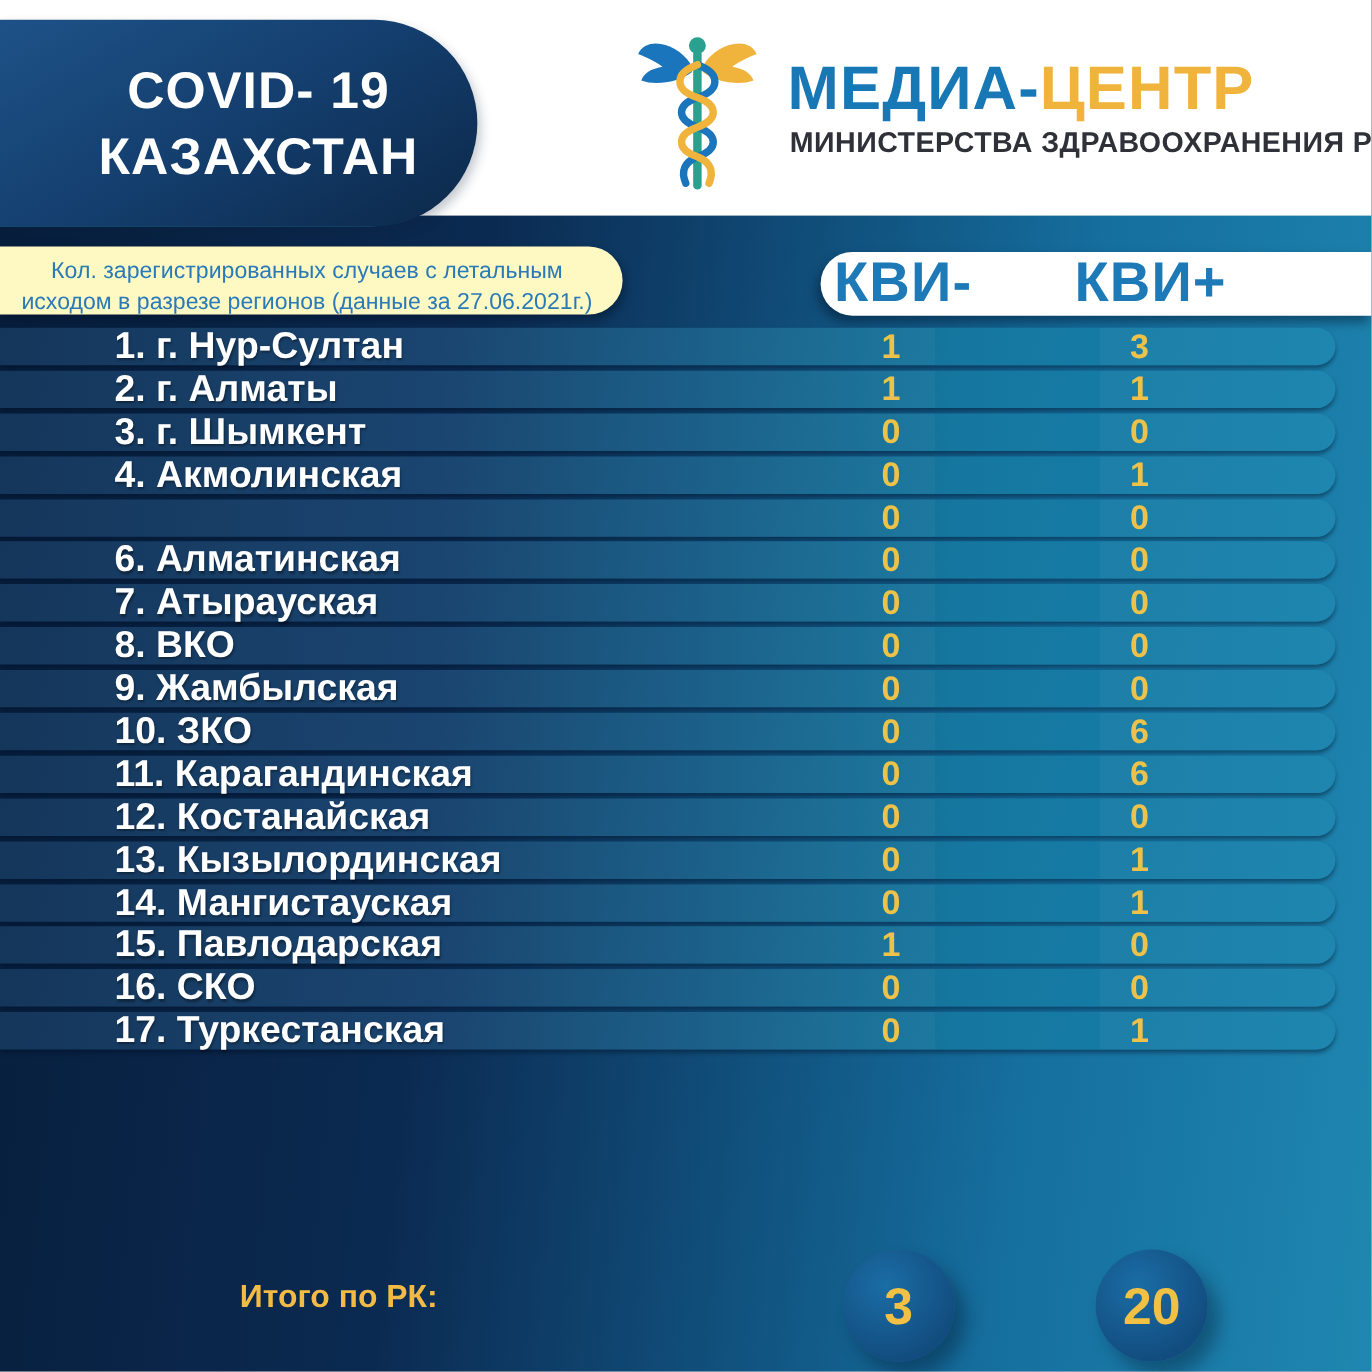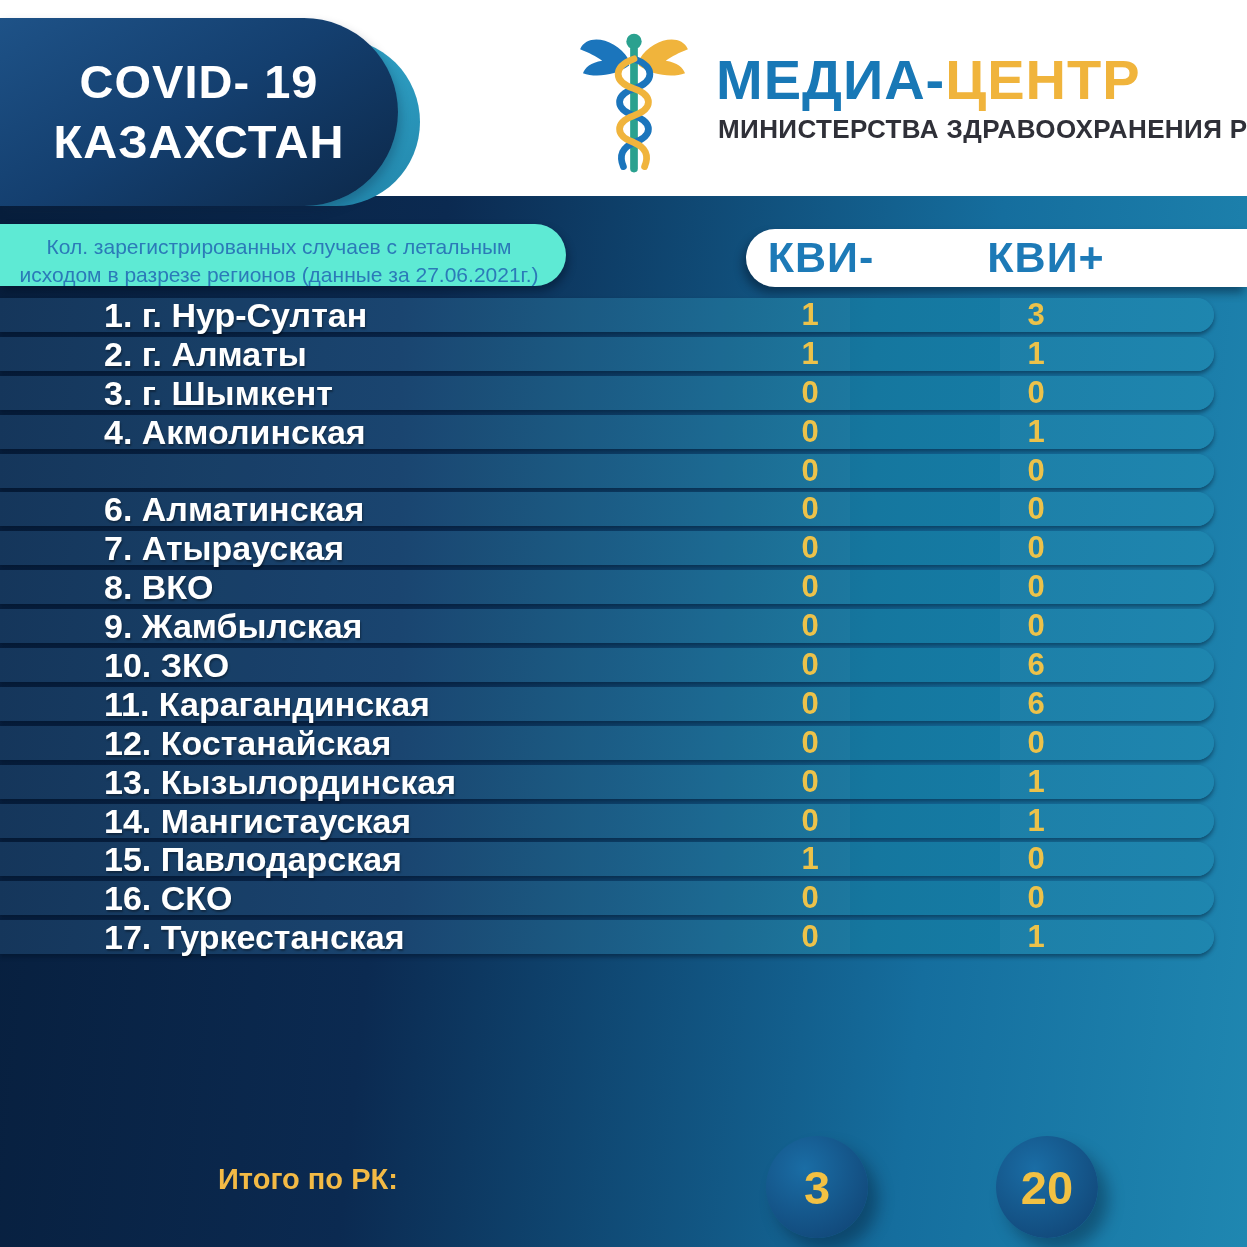--- a/index.html
+++ b/index.html
@@ -19,21 +19,21 @@
   .title-accent {
     position:absolute; left:0; top:38px; width:420px; height:168px;
     border-radius:0 84px 84px 0;
     background:linear-gradient(180deg,#2e9ec2 0%, #2388ad 100%);
   }
   .title-card {
     position:absolute; left:0; top:18px; width:398px; height:188px;
     border-radius:0 94px 94px 0;
     background:linear-gradient(150deg,#1e5287 0%, #143f6f 48%, #0c2849 100%);
     box-shadow:3px 5px 10px rgba(10,30,60,0.25);
-    display:flex; flex-direction:column; justify-content:center; text-align:center;
+    display:flex; flex-direction:column; justify-content:center; text-align:center;padding-left:36px;
   }
   .title-line {
     color:#ffffff; font-size:47px; font-weight:700; letter-spacing:1px; line-height:60px;
   }
 
   
   .logo-icon { position:absolute; left:575px; top:28px; width:118px; height:154px; }
   .logo-name {
     position:absolute; left:716px; top:50px; font-size:56px; font-weight:800;
     letter-spacing:1px; line-height:60px; white-space:nowrap;
@@ -41,35 +41,35 @@
   .logo-name .blue   { color:#1878b6;margin-top:30px; }
   .logo-name .yellow { color:#f0b43c; }
   .logo-sub {
     position:absolute; left:718px; top:114px; font-size:26px; font-weight:700;
     color:#2f3038; letter-spacing:0.4px; white-space:nowrap;
   }
 
   
   .subtitle-pill {
     position:absolute; left:0; top:224px; width:566px; height:62px;
-    background:#5eead4; border-radius:0 31px 31px 0;
+    background:#fef9c3; border-radius:0 31px 31px 0;
     box-shadow:2px 5px 9px rgba(3,15,35,0.45);
     display:flex; flex-direction:column; justify-content:center; text-align:center;
     color:#2b7ab8; font-size:21px; line-height:28px; padding:12px 14px 0 6px; box-sizing:border-box;
   }
 
   
   .col-header {
     position:absolute; left:746px; top:229px; right:0; height:58px;
     background:#ffffff; border-radius:31px 0 0 31px;
     box-shadow:-3px 6px 10px rgba(3,15,35,0.45);
   }
   .col-header .col {
     position:absolute; top:0; width:150px; text-align:center;
-    font-size:43px; font-weight:800; color:#1d7ab7; line-height:56px; letter-spacing:1px;
+    font-size:51px; font-weight:800; color:#1d7ab7; line-height:56px; letter-spacing:1px;
   }
   .col.minus { left:0px; }
   .col.plus  { left:225px; }
 
   
   .rows { position:absolute; left:0; top:298px; width:1247px; }
   .row {
     position:relative; height:34px; margin:0 33px 4.9px 0;
     border-radius:0 23px 23px 0;
     background:linear-gradient(96deg,#0d2f56 0%, #123f6b 33%, #15779f 72%, #1682ad 100%);

